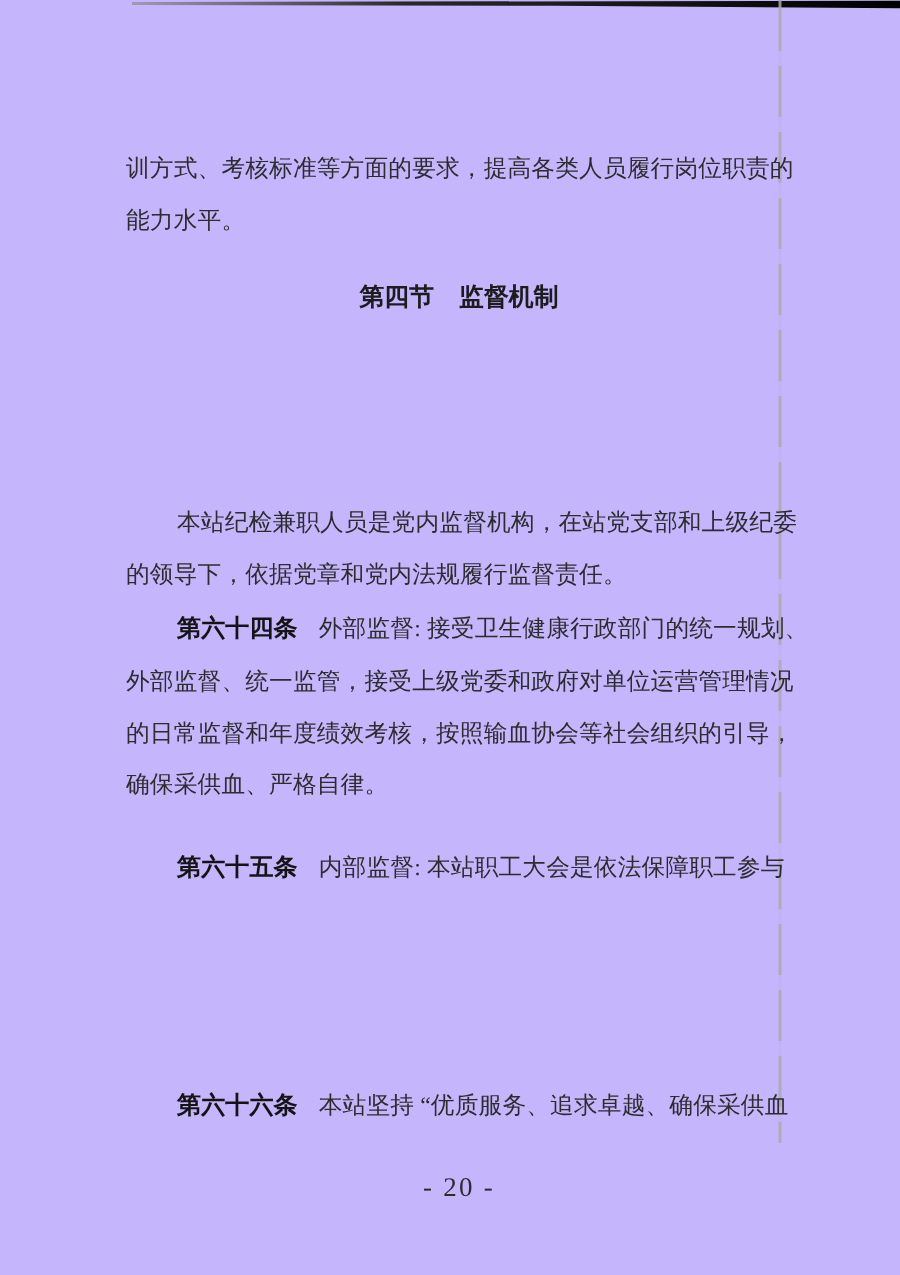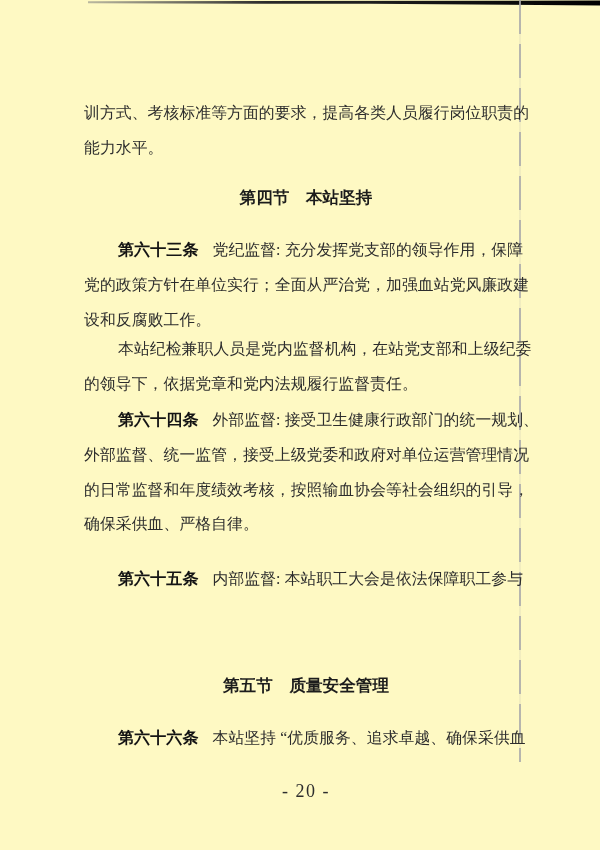--- a/index.html
+++ b/index.html
@@ -7,21 +7,21 @@
     padding: 0;
     width: 600px;
     height: 850px;
     overflow: hidden;
     background: #ffffff;
   }
   .scan-page {
     position: relative;
     width: 600px;
     height: 850px;
-    background: #fef9c3;
+    background: #c4b5fd;
     font-family: "Liberation Serif", "DejaVu Serif", serif;
     color: #2d2d2d;
   }
   
   .top-edge-artifact {
     position: absolute;
     top: 0;
     left: 88px;
     right: 0;
     height: 7px;
@@ -84,29 +84,22 @@
 <div class="scan-page">
 
   <div class="top-edge-artifact"></div>
   <div class="fold-line"></div>
 
   <div class="block" style="top:96px">
     <div class="line">训方式、考核标准等方面的要求，提高各类人员履行岗位职责的</div>
     <div class="line">能力水平。</div>
   </div>
 
-  <div class="block heading" style="top:181px">第四节　本站坚持</div>
+  <div class="block heading" style="top:181px">第四节　监督机制</div>
 
-  <div class="block" style="top:233px">
-    <div class="line indent">
-      <span class="art-num">第六十三条</span><span>党纪监督: 充分发挥党支部的领导作用，保障</span>
-    </div>
-    <div class="line">党的政策方针在单位实行；全面从严治党，加强血站党风廉政建</div>
-    <div class="line">设和反腐败工作。</div>
-  </div>
 
   <div class="block" style="top:332px">
     <div class="line indent">本站纪检兼职人员是党内监督机构，在站党支部和上级纪委</div>
     <div class="line">的领导下，依据党章和党内法规履行监督责任。</div>
   </div>
 
   <div class="block" style="top:403px">
     <div class="line indent">
       <span class="art-num">第六十四条</span><span>外部监督: 接受卫生健康行政部门的统一规划、</span>
     </div>
@@ -114,21 +107,20 @@
     <div class="line">的日常监督和年度绩效考核，按照输血协会等社会组织的引导，</div>
     <div class="line">确保采供血、严格自律。</div>
   </div>
 
   <div class="block" style="top:562px">
     <div class="line indent">
       <span class="art-num">第六十五条</span><span>内部监督: 本站职工大会是依法保障职工参与</span>
     </div>
   </div>
 
-  <div class="block heading" style="top:669px">第五节　质量安全管理</div>
 
   <div class="block" style="top:721px">
     <div class="line indent">
       <span class="art-num">第六十六条</span><span>本站坚持 “优质服务、追求卓越、确保采供血</span>
     </div>
   </div>
 
   <div class="footer">-  20  -</div>
 
 </div>

